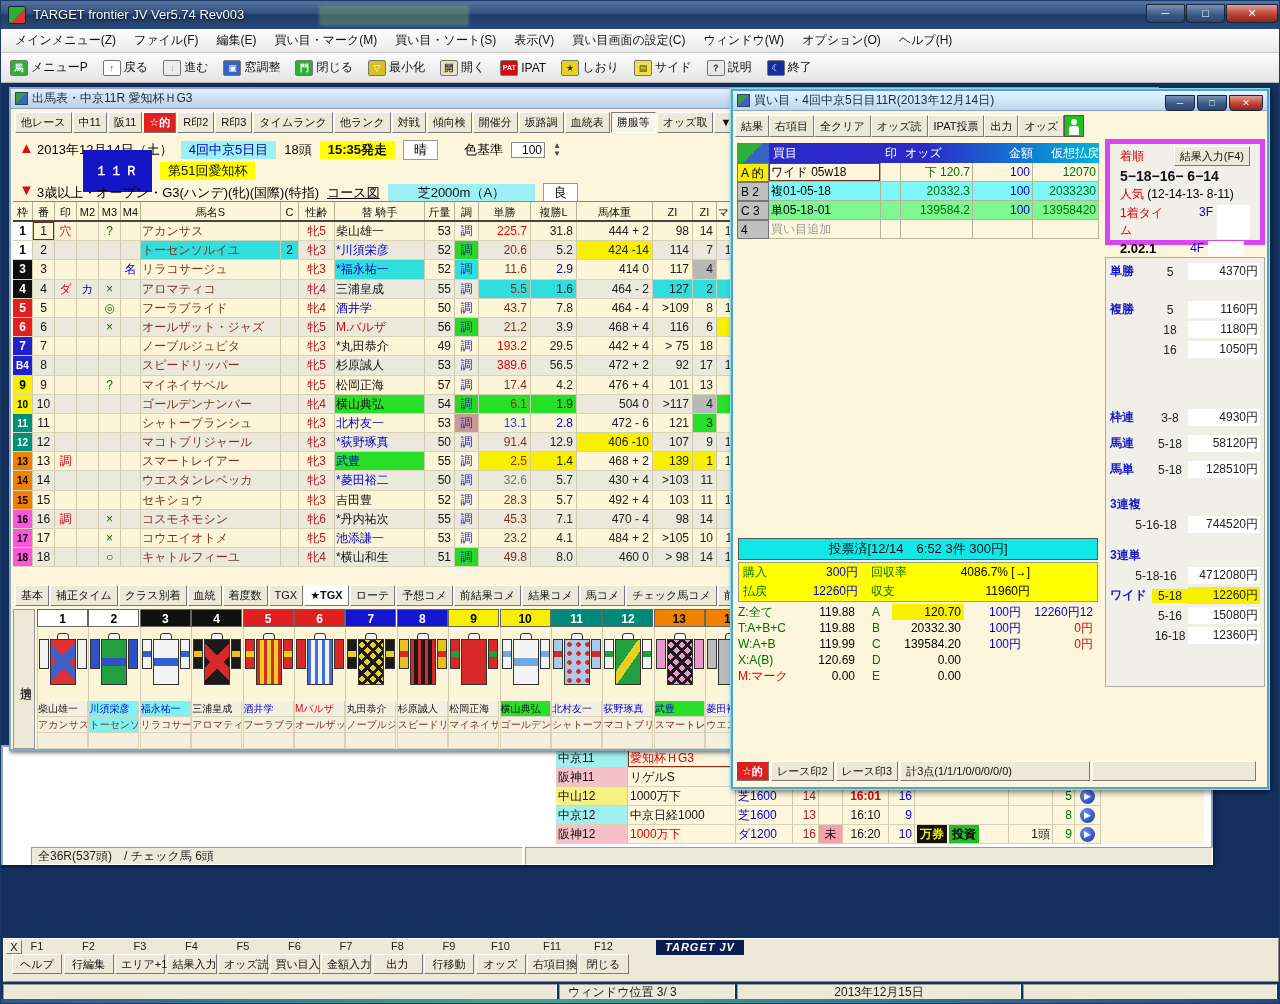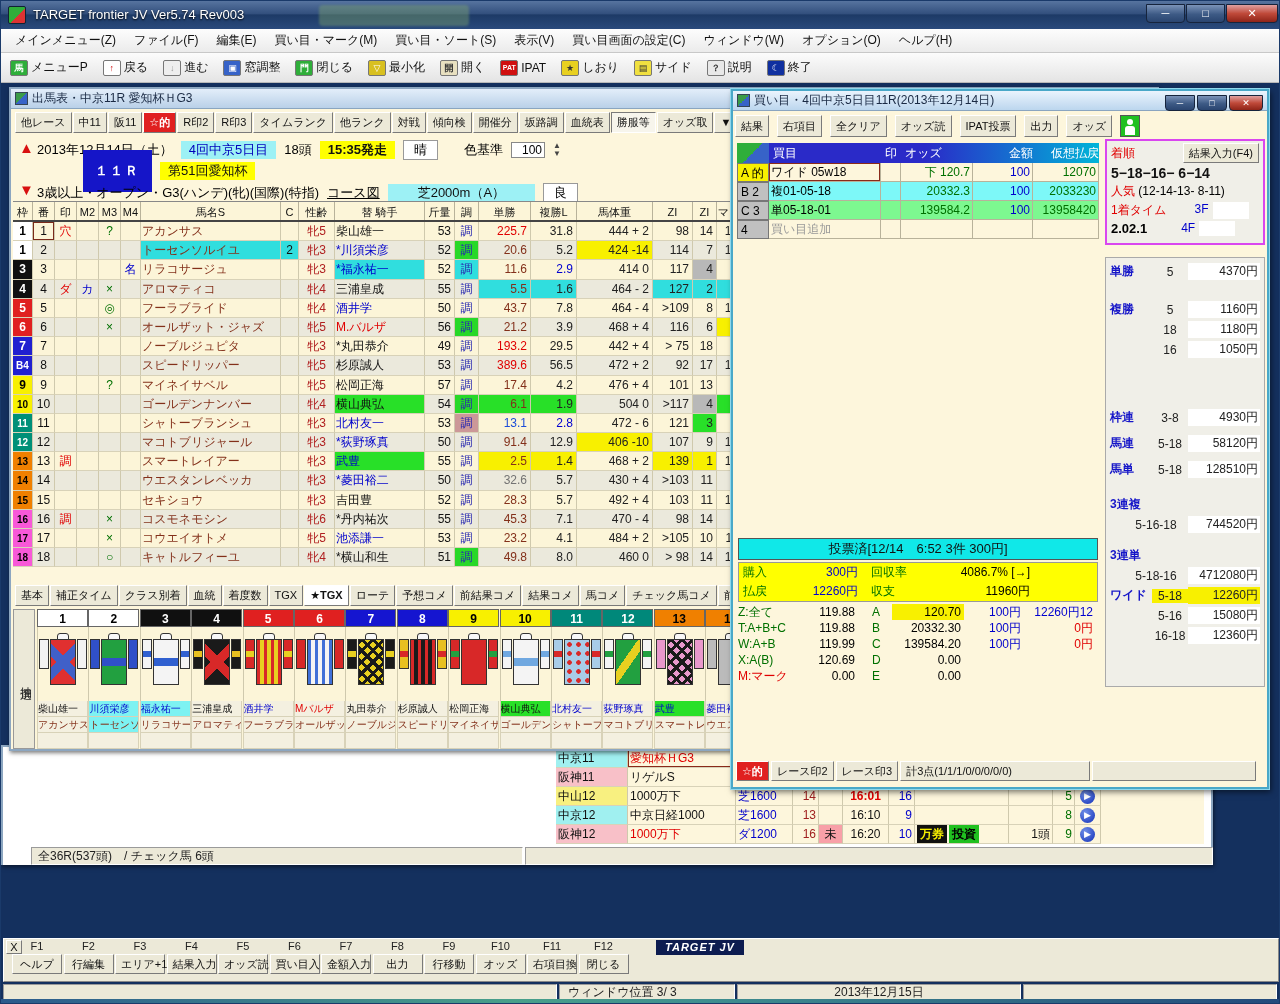--- a/index.html
+++ b/index.html
@@ -65,29 +65,29 @@
   
   #win-racelist{left:0px;top:662px;width:1212px;height:120px;background:#fff;border:2px solid #8ca6c0;border-bottom:none;}
   #rlbody{left:553px;top:2px;width:648px;}
   .rlrow{display:grid;grid-template-columns:72px 108px 57px 26px 24px 46px 26px 94px 44px 22px 26px;height:19px;line-height:19px;font-size:12px;background:#fdf6dc;}
   .rlc{border-right:1px solid #cfc9ad;border-bottom:1px solid #d8d2b8;overflow:hidden;white-space:nowrap;padding:0 2px;}
   .play{width:15px;height:15px;border-radius:50%;background:radial-gradient(circle at 35% 30%,#6f8fe8,#1230b8);color:#fff;font-size:9px;line-height:15px;text-align:center;margin:2px auto;}
   
   #win-kaime{left:730px;top:6px;width:538px;height:700px;background:#fdf6dc;border:2px solid #49a8c8;box-shadow:0 0 0 1px #90d8ec,2px 3px 6px rgba(0,0,0,.55);}
   #win-kaime .childbar{background:linear-gradient(180deg,#eaf4fd,#bcd6ee);}
   .kctl{top:2px;height:16px;width:30px;font-size:9px;line-height:14px;}
-  #ktoolbar{left:2px;top:24px;height:26px;display:flex;gap:8px;}
+  #ktoolbar{left:2px;top:24px;height:26px;display:flex;gap:0;}
   .ktb{height:22px;line-height:20px;}
   #bettable{left:4px;top:52px;width:362px;}
   .bhead{display:grid;grid-template-columns:32px 112px 20px 72px 60px 66px;height:20px;line-height:20px;font-size:12px;color:#fff;background:linear-gradient(90deg,#2a2ac8 0%,#2a2ac8 52%,#00b4d8 100%);}
   .brow{display:grid;grid-template-columns:32px 112px 20px 72px 60px 66px;height:19px;line-height:19px;font-size:12px;}
   .bc{border-right:1px solid #b8b29a;border-bottom:1px solid #b8b29a;overflow:hidden;padding:0 2px;white-space:nowrap;}
   .blabel{font-size:12px;text-align:left;padding-left:3px;border:1px solid #777;}
   .kaimebox{box-shadow:inset 0 0 0 1px #8a2a1a;}
-  #chakupanel{left:372px;top:48px;width:160px;height:106px;background:#f0efe8;border:2px solid #d946ef;font-size:12px;padding:2px 4px;}
+  #chakupanel{left:372px;top:48px;width:160px;height:106px;background:#f0efe8;border:5px solid #d946ef;font-size:12px;padding:2px 10px;}
   #paypanel{left:372px;top:166px;width:160px;height:430px;background:#f0efe8;border:1px solid #aaa;font-size:12px;padding:2px 4px;}
   .payrow{display:flex;align-items:center;margin-top:3px;}
   .ptype{color:#1515c8;font-weight:bold;width:42px;flex:0 0 auto;}
   .pnum{width:46px;text-align:center;color:#222;}
   .paybox{background:#fff;margin-left:auto;min-width:72px;text-align:right;padding:0 2px;color:#222;}
   #votebar{left:5px;top:447px;width:360px;height:22px;background:#10e8e8;border:1px solid #555;text-align:center;font-size:13px;line-height:20px;color:#111;}
   #sumbox{left:5px;top:471px;width:360px;height:40px;background:#ffff00;border:1px solid #999;font-size:12px;}
   .sumrow{display:grid;grid-template-columns:40px 78px 52px 120px;height:19px;line-height:19px;padding-left:4px;}
   #statrows{left:5px;top:513px;width:360px;font-size:12px;}
   .strow{display:grid;grid-template-columns:62px 58px 14px 20px 72px 60px 72px;height:16px;line-height:16px;}

